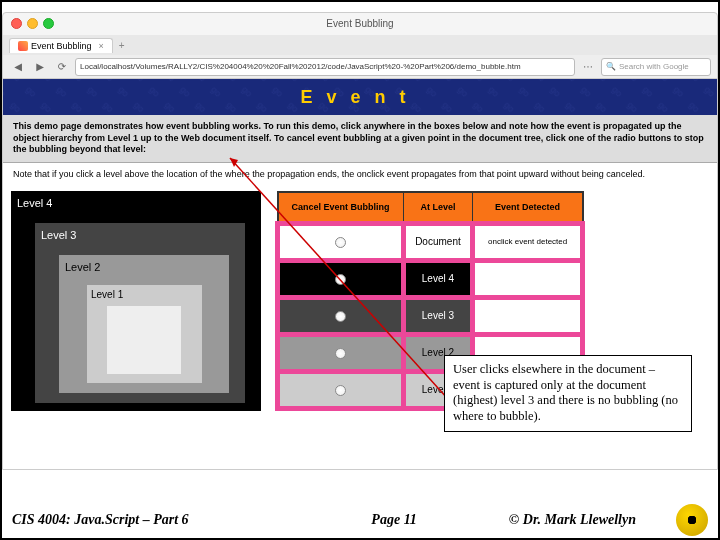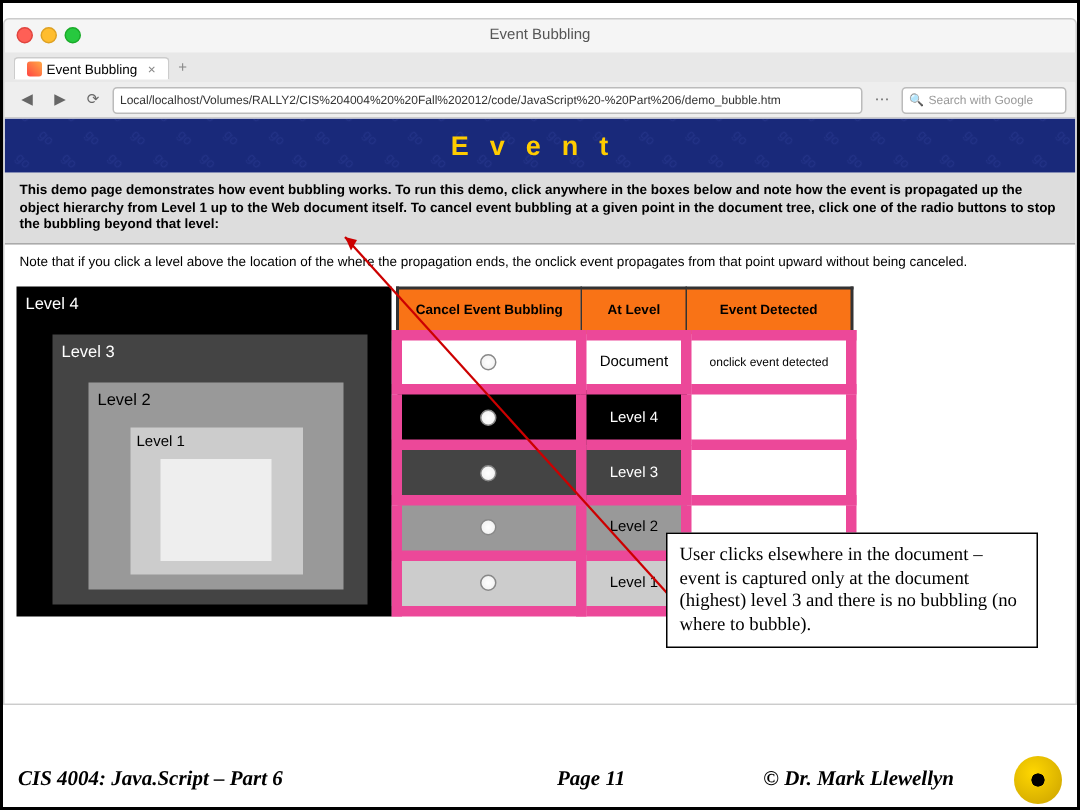--- a/index.html
+++ b/index.html
@@ -31,32 +31,32 @@
   .content-area { position: absolute; top: 66px; left: 0; right: 0; bottom: 0; background: #fff; overflow: hidden; }
   
   .banner { height: 36px; background: #1a2a7a; position: relative; overflow: hidden; }
   .banner-pattern { position: absolute; inset: 0; opacity: 0.3; }
   .banner-text { position: absolute; inset: 0; display: flex; align-items: center; justify-content: center; letter-spacing: 14px; font-size: 18px; color: #ffcc00; font-weight: bold; font-family: "Trebuchet MS", sans-serif; }
   .banner-text span { margin: 1px 12px; }
   
   .intro-text { padding: 6px 10px; background: #ddd; font-size: 9px; font-weight: bold; line-height: 1.3; border-bottom: 1px solid #aaa; }
   .intro-sub { padding: 6px 10px; font-size: 9px; line-height: 1.3; }
   
-  .demo-area { display: flex; padding: 4px 8px; }
+  .demo-area { display: flex; padding: 4px 8px; gap: 14px; }
   
   .level-box { position: relative; }
   .l4 { width: 250px; height: 220px; background: #000; color: #fff; padding: 6px; font-size: 11px; }
   .l3 { margin-top: 14px; margin-left: 18px; width: 210px; height: 180px; background: #444; padding: 6px; }
   .l2 { margin-top: 14px; margin-left: 18px; width: 170px; height: 138px; background: #999; color: #000; padding: 6px; }
   .l1 { margin-top: 12px; margin-left: 22px; width: 115px; height: 98px; background: #ccc; color: #000; padding: 4px; font-size: 10px; }
   .l0 { margin-top: 6px; margin-left: 16px; width: 74px; height: 68px; background: #eee; }
   
   .event-table { width: 310px; border-collapse: collapse; font-size: 10px; border: 2px solid #333; }
   .event-table th { border: 1px solid #333; background: #f97316; padding: 3px; font-weight: bold; font-size: 9px; }
-  .event-table td { border: 7px solid #ec4899; padding: 3px 4px; text-align: center; }
+  .event-table td { border: 5px solid #ec4899; padding: 3px 4px; text-align: center; }
   .row-doc { background: #fff; }
   .row-l4 { background: #000; color: #fff; }
   .row-l3 { background: #444; color: #fff; }
   .row-l2 { background: #999; }
   .row-l1 { background: #ccc; }
   .radio { display: inline-block; width: 11px; height: 11px; border: 1px solid #888; border-radius: 50%; background: radial-gradient(#fff,#eee); vertical-align: middle; }
   .detect-cell { background: #fff !important; color: #000 !important; font-size: 8px; text-align: left; padding-left: 3px; }
   
   .annotation { position: absolute; top: 355px; left: 444px; width: 248px; padding: 6px 8px; border: 1px solid #000; background: #fff; font-size: 12.5px; line-height: 1.25; font-family: "Times New Roman", serif; }
   

